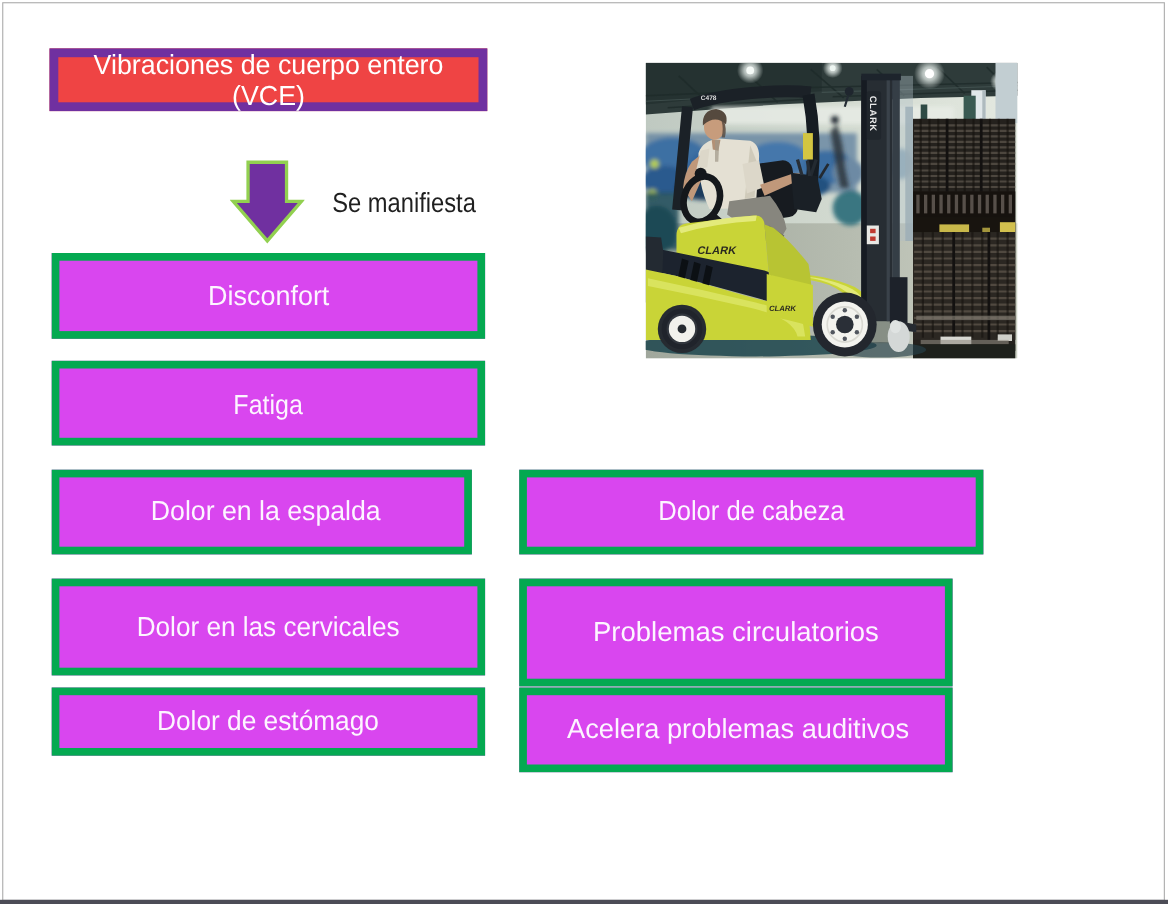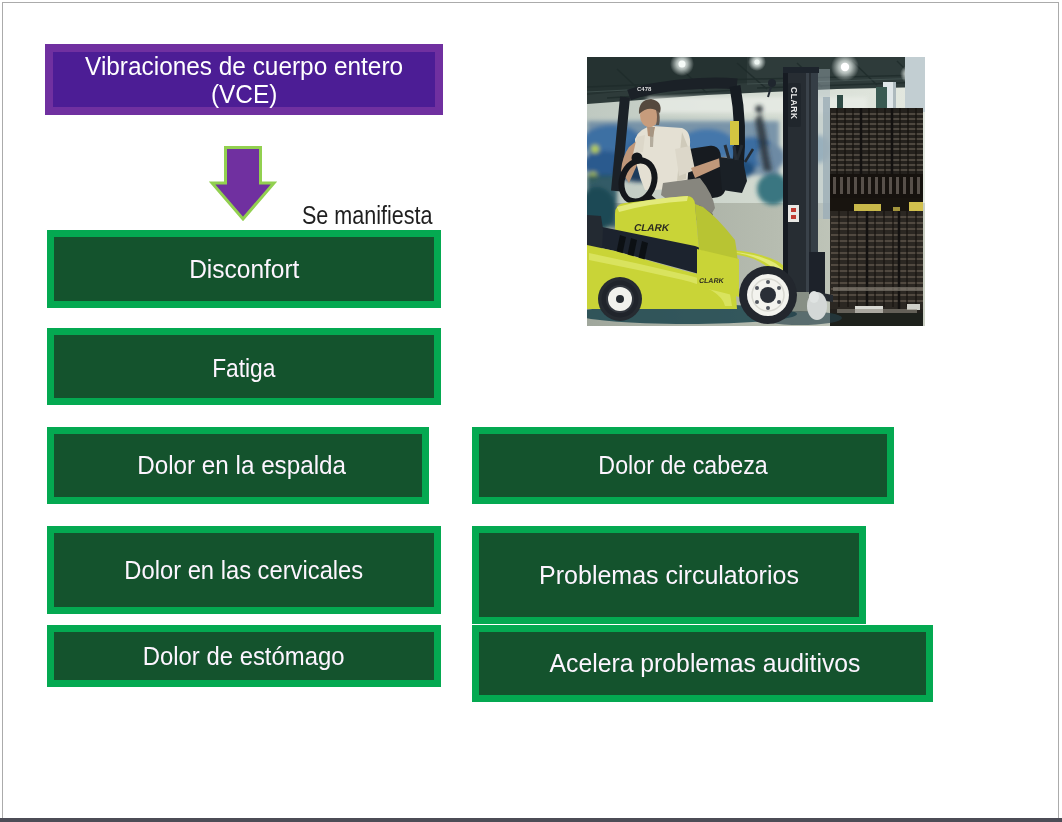--- a/index.html
+++ b/index.html
@@ -1,30 +1,30 @@
 <!DOCTYPE html>
 <html><head>
 <meta charset="utf-8">
 <style>
   html,body{margin:0;padding:0;}
   body{width:1062px;height:822px;position:relative;background:#ffffff;
        font-family:"Liberation Sans",sans-serif;overflow:hidden;}
   .frame{position:absolute;left:2px;top:2px;width:1055px;height:815px;
          border:1px solid #ababab;}
   .botbar{position:absolute;left:0;top:818px;width:1062px;height:4px;background:#4c4c56;}
-  .title{position:absolute;left:45px;top:44px;width:398px;height:71px;
-         box-sizing:border-box;border:8px solid #7030a0;background:#4c1d95;
+  .title{position:absolute;left:45px;top:44px;width:398px;height:57px;
+         box-sizing:border-box;border:8px solid #7030a0;background:#ef4444;
          display:flex;align-items:center;justify-content:center;text-align:center;
          color:#ffffff;font-size:25px;line-height:28px;}
   .pbox{position:absolute;box-sizing:border-box;border:7px solid #04a951;
-        background:#14532d;display:flex;align-items:center;justify-content:center;
+        background:#d946ef;display:flex;align-items:center;justify-content:center;
         color:#fdf5ff;font-size:25px;}
   .sx{display:inline-block;white-space:nowrap;transform-origin:center center;}
   .lab{position:absolute;left:302px;top:173px;font-size:25px;line-height:25px;
-       letter-spacing:0;color:#1f1f1f;margin-top:30px;}
+       letter-spacing:0;color:#1f1f1f;}
 </style>
 </head>
 <body>
   <div class="frame"></div>
   <div class="botbar"></div>
 
   <div class="title">
     <span class="sx" style="transform:scaleX(0.975)">Vibraciones de cuerpo entero<br>(VCE)</span>
   </div>
 
@@ -48,21 +48,21 @@
   <div class="pbox" style="left:47px;top:625px;width:394px;height:62px">
     <span class="sx" style="transform:scaleX(0.955)">Dolor de estómago</span>
   </div>
 
   <div class="pbox" style="left:472px;top:427px;width:422px;height:77px">
     <span class="sx" style="transform:scaleX(0.93)">Dolor de cabeza</span>
   </div>
   <div class="pbox" style="left:472px;top:526px;width:394px;height:98px">
     <span class="sx" style="transform:scaleX(1.0)">Problemas circulatorios</span>
   </div>
-  <div class="pbox" style="left:472px;top:625px;width:461px;height:77px;text-indent:5px">
+  <div class="pbox" style="left:472px;top:625px;width:394px;height:77px;text-indent:5px">
     <span class="sx" style="transform:scaleX(0.99)">Acelera problemas auditivos</span>
   </div>
 
   <svg id="photo" style="position:absolute;left:587px;top:57px;filter:blur(0.4px)" width="338" height="269" viewBox="0 0 338 269">
     <defs>
       <linearGradient id="wall" x1="0" y1="0" x2="1" y2="0">
         <stop offset="0" stop-color="#bfc9c1"></stop>
         <stop offset="0.6" stop-color="#d5dcd2"></stop>
         <stop offset="1" stop-color="#e4e9e1"></stop>
       </linearGradient>

